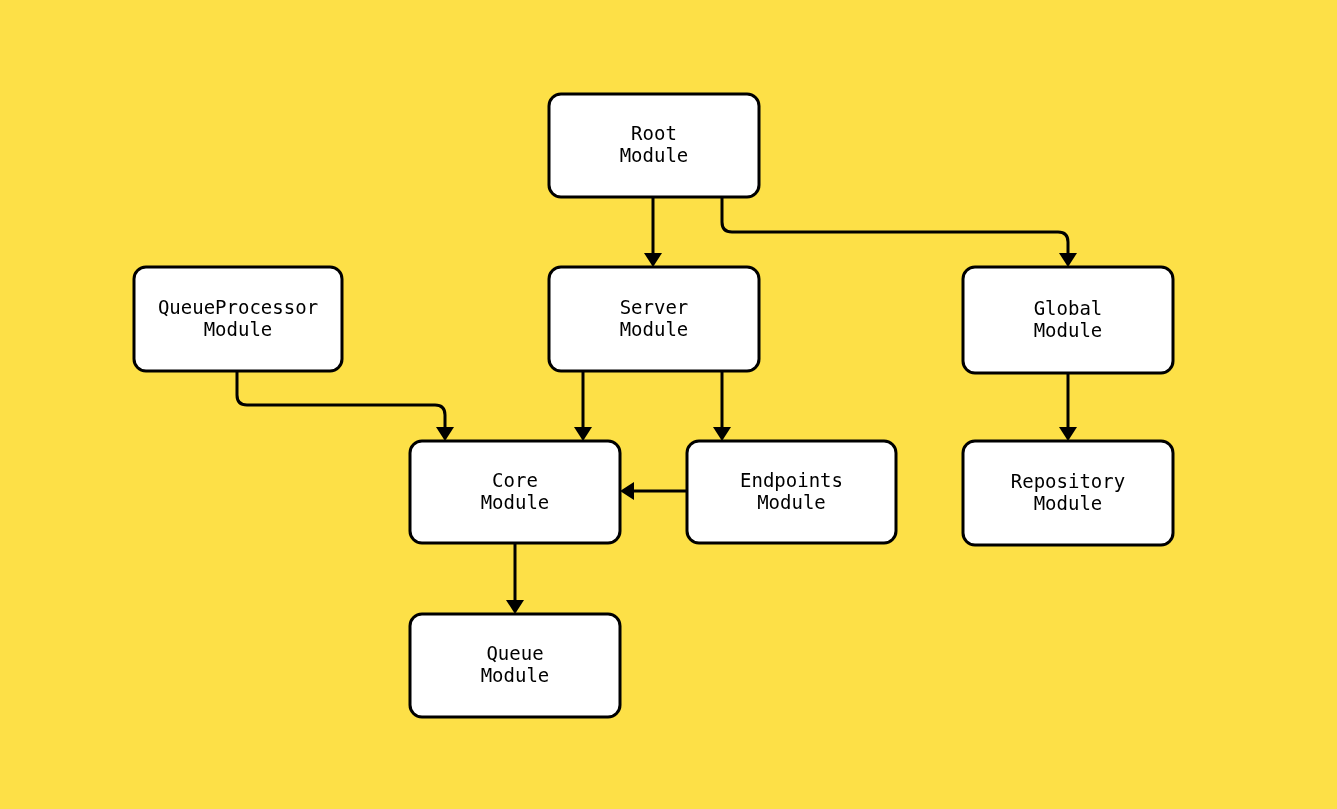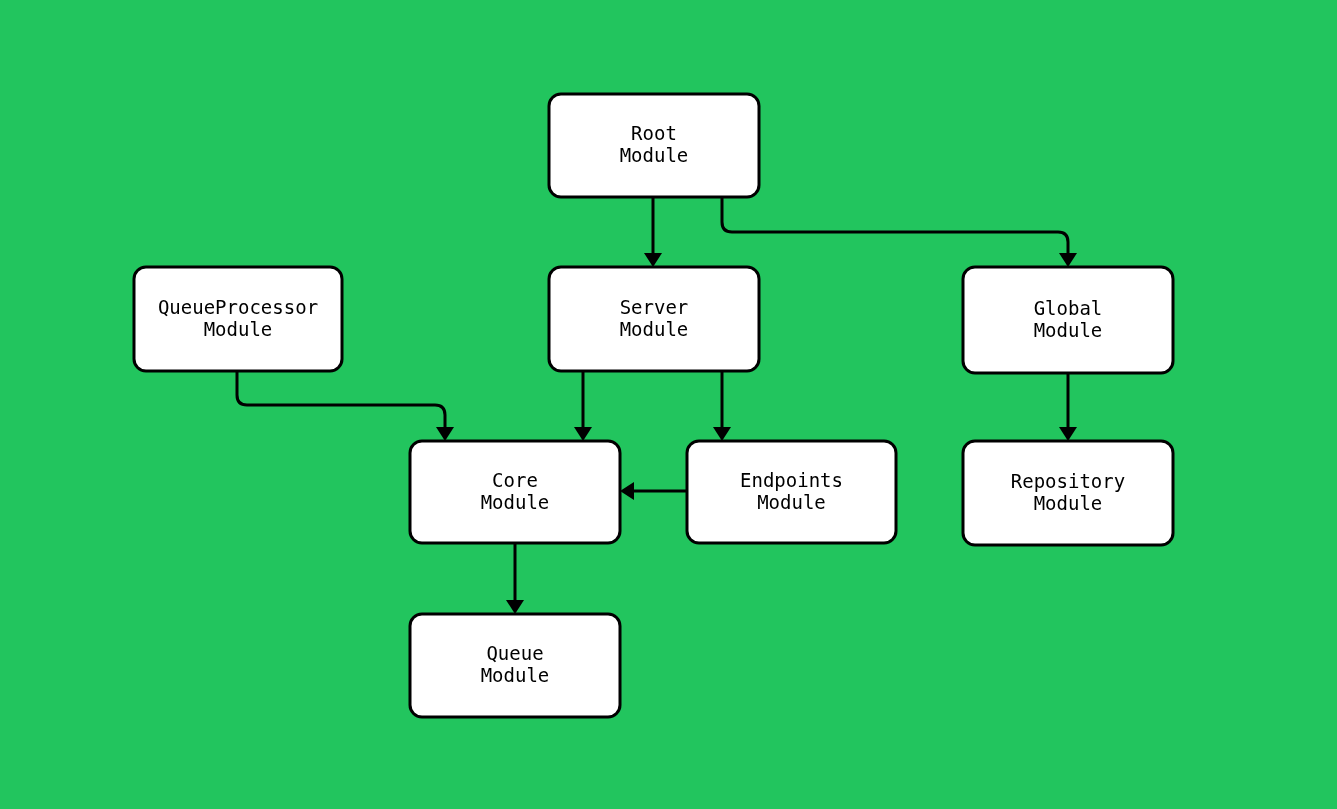--- a/index.html
+++ b/index.html
@@ -10,21 +10,21 @@
   body {
     width: 1337px;
     height: 809px;
     font-family: "DejaVu Sans Mono", monospace;
     overflow: hidden;
   }
   #diagram-root {
     position: relative;
     width: 1337px;
     height: 809px;
-    background: #22c55e;
+    background: #fde047;
   }
   svg#diagram-canvas {
     display: block;
     width: 1337px;
     height: 809px;
   }
   .node-box {
     fill: #ffffff;
     stroke: #000000;
     stroke-width: 3;

